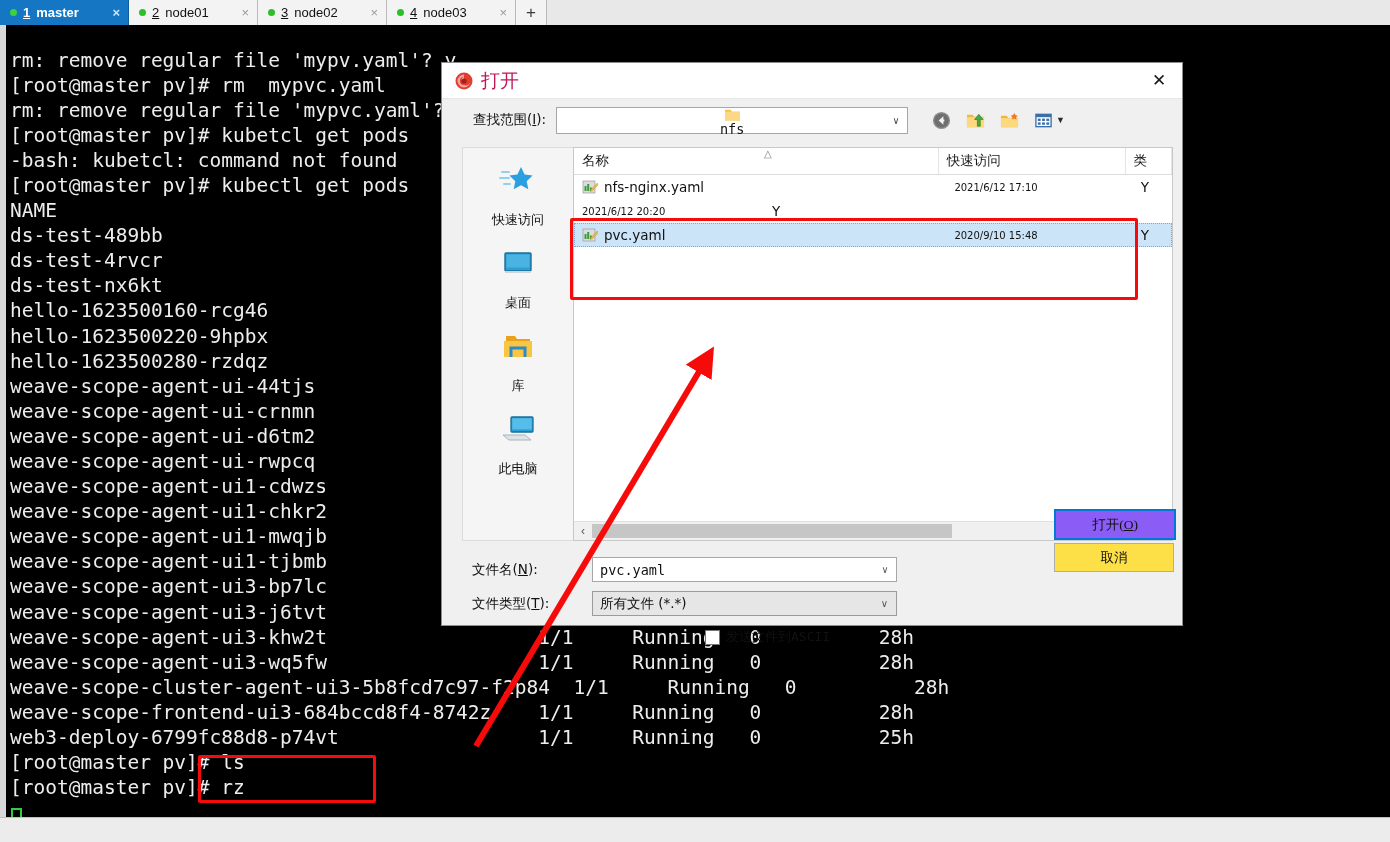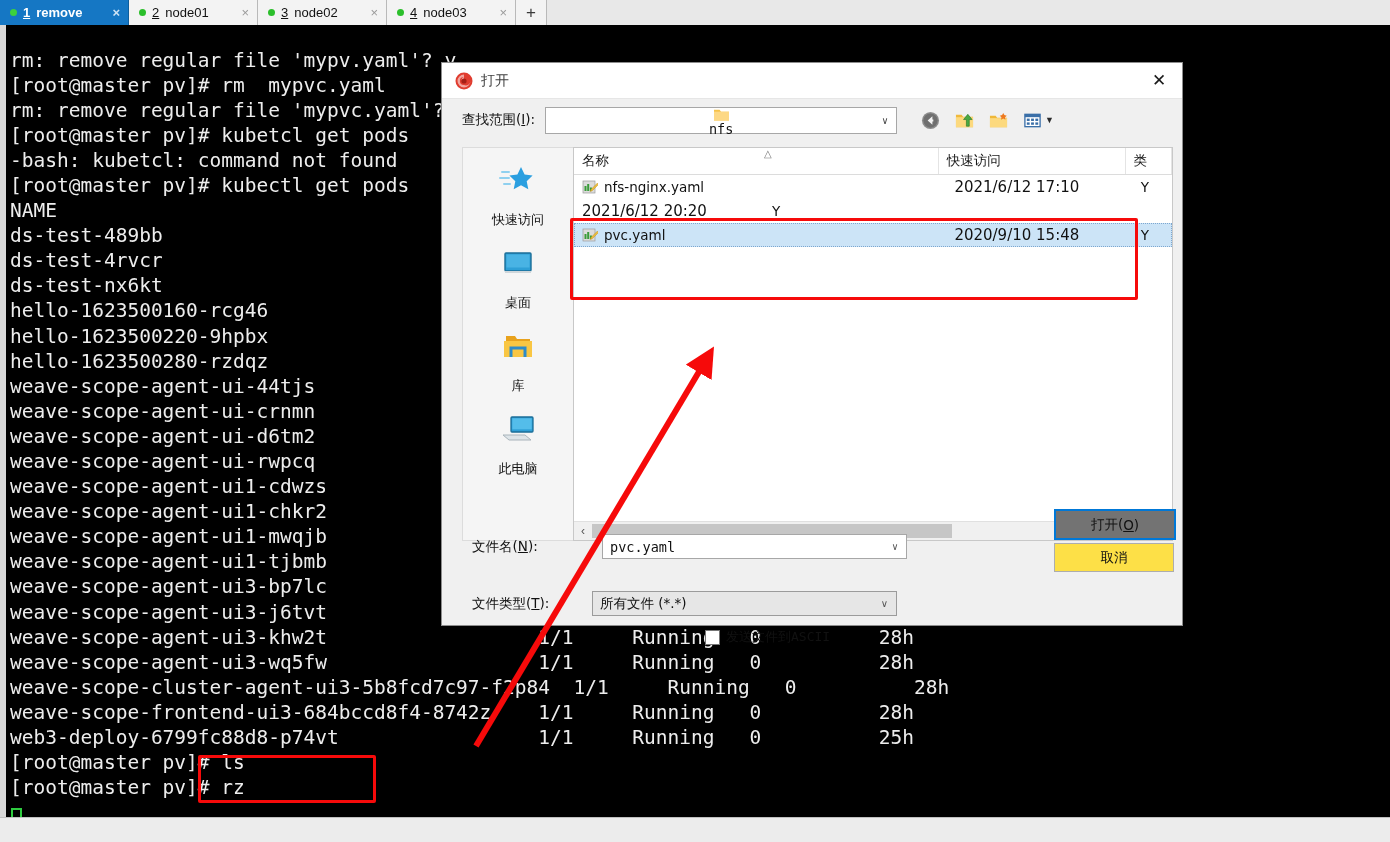--- a/index.html
+++ b/index.html
@@ -79,32 +79,32 @@
     box-shadow: 0 0 0 1px rgba(0,0,0,0.08);
     font-size: 13.5px; color: #111;
   }
   .dlg-title {
     height: 35px; background: #fff;
     display: flex; align-items: center;
     padding-left: 12px; position: relative;
     border-bottom: 1px solid #e6e6e6;
   }
   .dlg-title .app-ico { width: 20px; height: 20px; margin-right: 7px; flex: none; }
-  .dlg-title .t { font-size: 14px; color: #404040; }
+  .dlg-title .t { font-size: 19px; color: #be185d; }
   .dlg-close {
     position: absolute; right: 0; top: 0; width: 46px; height: 35px;
     display: flex; align-items: center; justify-content: center;
     font-size: 17px; color: #1a1a1a;
   }
 
   .dlg-lookin {
     position: absolute; left: 0; top: 36px; width: 740px; height: 42px;
     display: flex; align-items: center;
   }
-  .lookin-label { margin-left: 20px; font-size: 13.5px; font-family: "DejaVu Sans", sans-serif; }
+  .lookin-label { margin-left: 31px; font-size: 13.5px; font-family: "DejaVu Sans", sans-serif; }
   .lookin-label u { text-decoration: underline; }
   .combo {
     margin-left: 10px; width: 350px; height: 25px;
     background: #fff; border: 1px solid #a7a7a7;
     display: flex; align-items: center; position: relative;
     font-family: "DejaVu Sans Mono", monospace; font-size: 13.5px; flex-direction: column;
   }
   .combo .fldr { width: 15px; height: 13px; margin: 0 8px 0 8px; flex: none; }
   .combo .caret {
     position: absolute; right: 8px; top: 0; bottom: 0;
@@ -146,21 +146,21 @@
   .c-name { width: 380px; }
   .c-date { width: 190px; }
   .c-type { width: 40px; overflow: hidden; }
   .fl-head .sortmark {
     position: absolute; left: 190px; top: 0px; font-size: 10px; color: #7a7a7a;
   }
   .fl-body { flex: 1; position: relative; overflow: hidden; }
   .frow { display: flex; height: 24px; align-items: center; }
   .frow.sel { background: #cce4f7; outline: 1px dotted #7da7d0; outline-offset: -1px; }
   .frow .cname { width: 380px; display: flex; align-items: flex-start; padding-left: 8px; box-sizing: border-box; }
-  .frow .cdate { width: 190px; padding-left: 8px; box-sizing: border-box; font-family: "DejaVu Sans", sans-serif; font-size: 15px; }
+  .frow .cdate { width: 190px; padding-left: 8px; box-sizing: border-box; font-family: "DejaVu Sans", sans-serif; font-size: 10px; }
   .frow .ctype { width: 40px; padding-left: 8px; box-sizing: border-box; font-family: "DejaVu Sans", sans-serif; font-size: 13.5px; overflow: hidden; }
   .frow .fico { width: 16px; height: 16px; margin-right: 6px; flex: none; }
   .frow .fname { font-size: 13.5px; font-family: "DejaVu Sans", sans-serif; }
   .hscroll {
     height: 18px; flex: none; background: #f0f0f0;
     display: flex; align-items: center; border-top: 1px solid #e0e0e0;
   }
   .hs-arrow { width: 18px; text-align: center; font-size: 12px; color: #555; }
   .hs-track { flex: 1; height: 14px; background: #f0f0f0; position: relative; }
   .hs-thumb { position: absolute; left: 0; top: 0; height: 14px; width: 64%; background: #c6c6c6; }
@@ -177,42 +177,42 @@
     position: relative; font-family: "DejaVu Sans Mono", monospace; font-size: 13.5px;
   }
   .input-combo.gray { background: #e6e6e6; border-color: #9b9b9b; font-family: "DejaVu Sans", sans-serif; }
   .input-combo .caret2 { position: absolute; right: 8px; font-size: 10px; color: #555; }
   .btn {
     position: absolute; width: 118px; height: 27px;
     display: flex; align-items: center; justify-content: center;
     font-size: 13.5px; font-family: "DejaVu Sans", sans-serif;
     background: #fde047; border: 1px solid #adadad;
   }
-  .btn.primary { background: #737373; border: 2px solid #0078d7; }
+  .btn.primary { background: #8b5cf6; border: 2px solid #0078d7; font-family: Liberation Serif, serif; }
   .chk-row { position: absolute; display: flex; align-items: center; gap: 6px; }
   .chkbox { width: 13px; height: 13px; border: 1px solid #767676; background: #fff; }
   .chk-label { font-size: 13px; font-family: "DejaVu Sans Mono", monospace; }
 
   
   .redbox {
     position: absolute; border: 3px solid #f60a0a; border-radius: 2px;
     pointer-events: none;
   }
   .redarrow { position: absolute; left: 0; top: 0; pointer-events: none; }
 </style>
 </head>
 <body>
 
 <div id="root">
 
   <div class="tabbar">
     <div class="tab active">
       <span class="dot"></span>
       <span class="num">1</span>
-      <span class="label">remove</span>
+      <span class="label">master</span>
       <span class="x">×</span>
     </div>
     <div class="tab">
       <span class="dot"></span>
       <span class="num">2</span>
       <span class="label">node01</span>
       <span class="x">×</span>
     </div>
     <div class="tab">
       <span class="dot"></span>
@@ -414,21 +414,21 @@
       </div>
       <div class="hscroll">
         <span class="hs-arrow">‹</span>
         <span class="hs-track">
             <span class="hs-thumb"></span>
           </span>
         <span class="hs-arrow">›</span>
       </div>
     </div>
 
-    <div class="form-row" style="left:30px; top:471px;gap:10px;">
+    <div class="form-row" style="left:30px; top:494px;">
       <span class="form-label"><span>文件名(</span><u>N</u><span>):</span></span>
       <span class="input-combo">
         <span>pvc.yaml</span>
         <span class="caret2">∨</span>
       </span>
     </div>
 
     <div class="form-row" style="left:30px; top:528px;">
       <span class="form-label"><span>文件类型(</span><u>T</u><span>):</span></span>
       <span class="input-combo gray">

